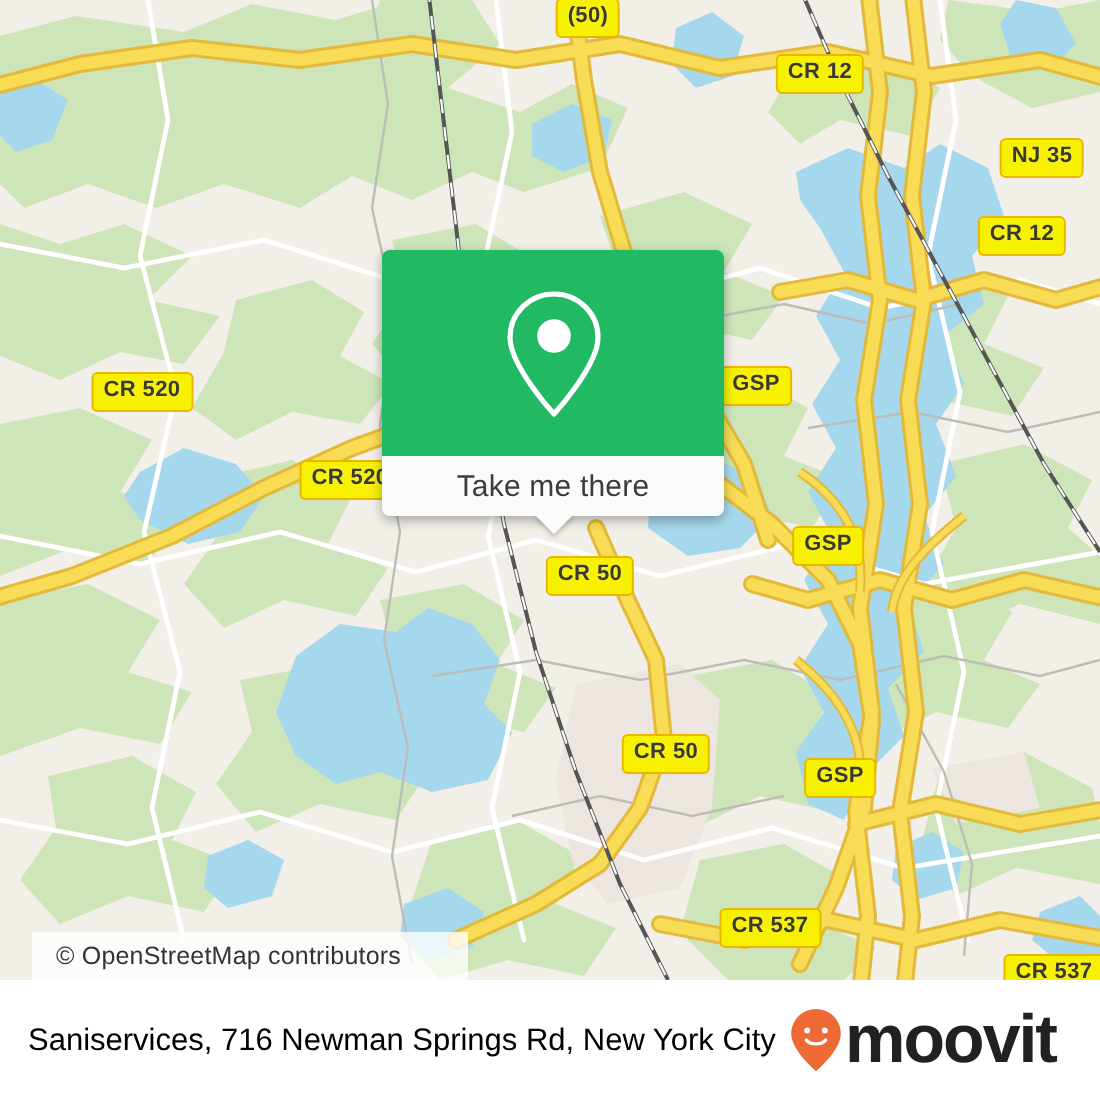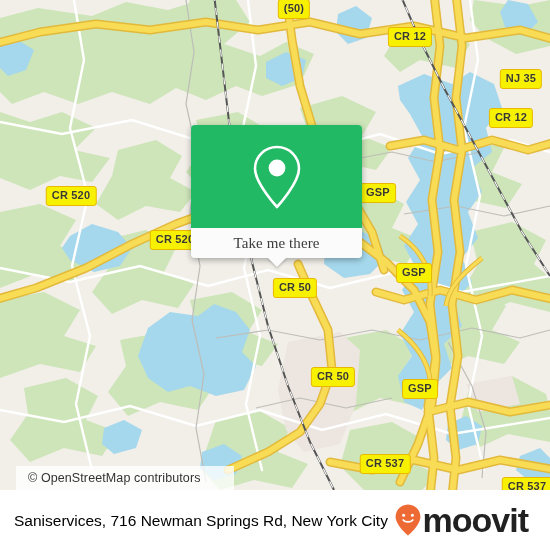--- a/index.html
+++ b/index.html
@@ -53,21 +53,20 @@
     display:flex; align-items:center; justify-content:center;
   }
   #popup-foot {
     height:30px;
     background:#FBFBFB;
     border-radius:0 0 4px 4px;
     display:flex; align-items:center; justify-content:center;
     color:#3c3c3c;
     font-size:15px;
     letter-spacing:.1px;
-    font-family:Liberation Serif, serif;
   }
   #popup-tail {
     position:absolute;
     left:50%; bottom:-9px; transform:translateX(-50%);
     width:0; height:0;
     border-left:10px solid transparent;
     border-right:10px solid transparent;
     border-top:10px solid #FBFBFB;
     filter:drop-shadow(0 2px 1px rgba(0,0,0,.18));
   }

